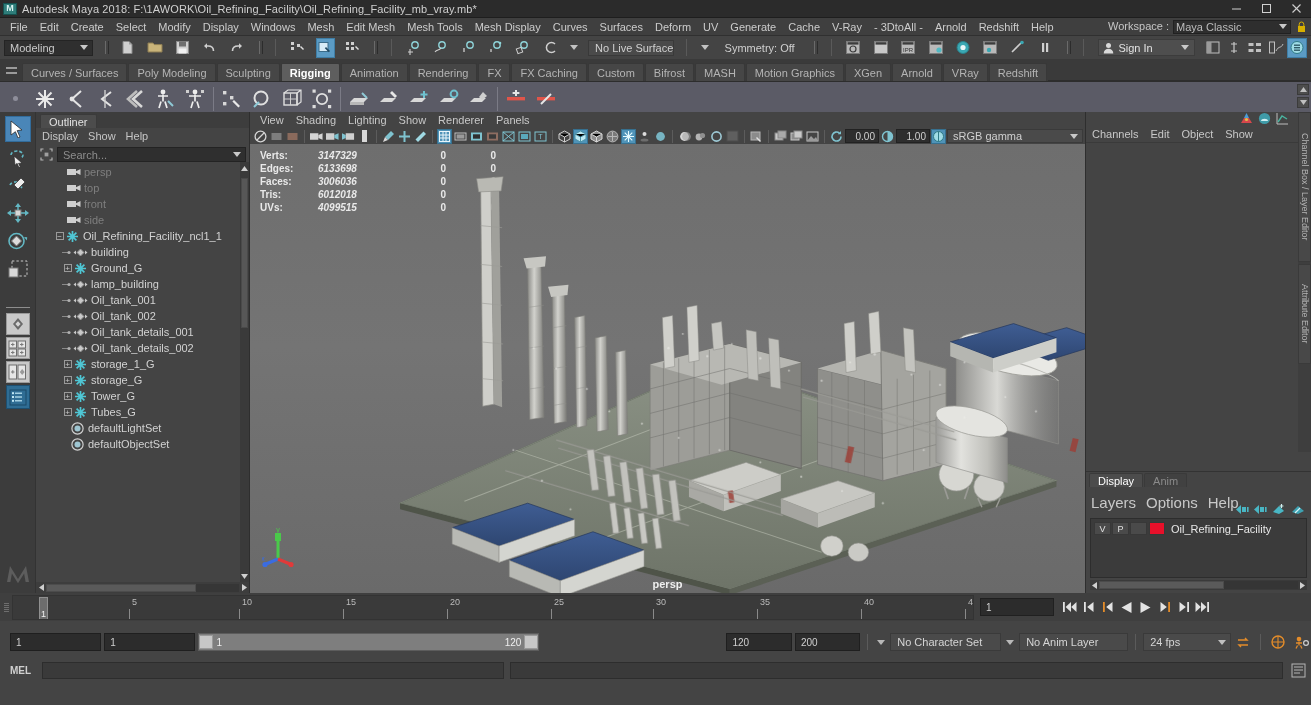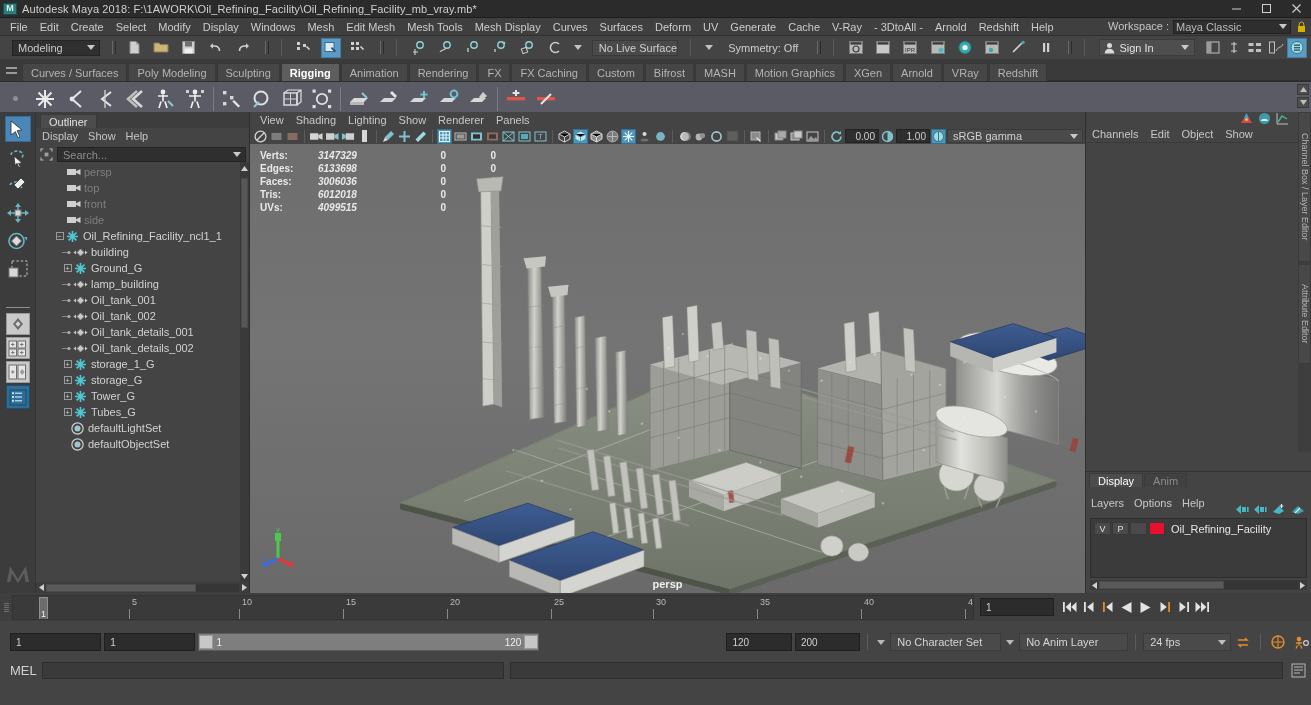--- a/index.html
+++ b/index.html
@@ -44,21 +44,21 @@
     display:flex;align-items:center;padding:0 2px;font-size:11px;color:#bcbcbc;
     position:relative;
   }
   .ws-combo .arrow{ position:absolute;right:3px;top:3px;
     border-left:4px solid transparent;border-right:4px solid transparent;border-top:5px solid #c9c9c9;}
   .lock-ico{width:12px;height:14px;display:flex;align-items:center;justify-content:center;}
 
   
   .statusline{
     height:24px;background:#444444;display:flex;align-items:center;
-    padding-left:12px; border-bottom:1px solid #3a3a3a;gap:8px;
+    padding-left:4px; border-bottom:1px solid #3a3a3a;gap:8px;
   }
   .mode-combo{
     width:92px;height:16px;background:#2f2f2f;border:1px solid #242424;
     display:flex;align-items:center;padding-left:5px;font-size:11px;color:#cacaca;position:relative;
   }
   .mode-combo .arrow{position:absolute;right:4px;top:4px;border-left:4px solid transparent;border-right:4px solid transparent;border-top:5px solid #c9c9c9;}
   .sep{ width:1px;height:17px;background:#5a5a5a;margin:0 4px; }
   .sep2{ width:7px;height:17px;margin:0 1px;position:relative;}
   .sep2:after{content:"";position:absolute;left:3px;top:2px;width:2px;height:13px;
     border-left:1px solid #6a6a6a;border-right:1px solid #2c2c2c;}
@@ -181,21 +181,21 @@
   .vtabs{position:absolute;right:0;top:0;width:13px;height:340px;background:#3e3e3e;
      display:flex;flex-direction:column;align-items:center;}
   .vtab{writing-mode:vertical-rl;font-size:9px;color:#b5b5b5;padding:6px 0;
      background:#484848;border:1px solid #3a3a3a;margin-bottom:2px;width:13px;text-align:center;}
   .layers{height:122px;background:#444;border-top:1px solid #333;display:flex;flex-direction:column;}
   .ly-tabrow{height:15px;display:flex;align-items:flex-end;padding-left:3px;}
   .ly-tab{height:14px;padding:0 8px;font-size:11px;display:flex;align-items:center;
      background:#4c4c4c;border:1px solid #3a3a3a;border-bottom:none;border-radius:2px 2px 0 0;margin-right:1px;color:#ffffff;}
   .ly-tab.off{background:#414141;color:#8a8a8a;}
   .ly-menu{height:15px;display:flex;align-items:center;gap:10px;padding-left:5px;}
-  .ly-menu span{font-size:11px;color:#c8c8c8;margin-top:16px;}
+  .ly-menu span{font-size:15px;color:#c8c8c8;margin-top:16px;}
   .ly-icons{height:16px;display:flex;align-items:center;justify-content:flex-end;gap:5px;padding-right:6px;}
   .ly-list{flex:1;margin:0 4px;background:#3b3b3b;border:1px solid #2d2d2d;padding-top:2px;}
   .ly-row{height:15px;display:flex;align-items:center;padding-left:3px;gap:1px;}
   .ly-cell{width:17px;height:13px;background:#4a4a4a;border:1px solid #383838;
      display:flex;align-items:center;justify-content:center;font-size:9px;color:#e0e0e0;}
   .ly-color{width:16px;height:13px;border:1px solid #383838;margin-left:1px;}
   .ly-name{font-size:11px;color:#e6e6e6;margin-left:5px;}
   .ly-hscroll{height:10px;margin:2px 4px 3px 4px;background:#3a3a3a;display:flex;align-items:center;}
   .ly-hscroll .ar{width:9px;height:9px;display:flex;align-items:center;justify-content:center;}
   .ly-hscroll .tr{flex:1;height:8px;background:#353535;position:relative;}
@@ -225,21 +225,21 @@
   .rs-range .hi{font-size:10px;color:#efefef;margin-left:auto;margin-right:3px;}
   .combo-caret{width:12px;height:18px;display:flex;align-items:center;justify-content:center;}
   .combo-caret i{border-left:4px solid transparent;border-right:4px solid transparent;border-top:5px solid #b8b8b8;}
   .rs-sel{height:18px;background:#4a4a4a;border:1px solid #3a3a3a;display:flex;align-items:center;
      padding-left:6px;font-size:11px;color:#d5d5d5;position:relative;}
   .rs-sel .arrow{position:absolute;right:4px;top:6px;border-left:4px solid transparent;border-right:4px solid transparent;border-top:5px solid #c0c0c0;}
   .vbar{width:1px;height:16px;background:#5b5b5b;margin:0 4px;}
 
   
   .melbar{position:absolute;top:658px;left:0;width:1311px;height:24px;background:#444;display:flex;align-items:center;gap:6px;padding-left:10px;}
-  .mel-lbl{font-size:13px;color:#d0d0d0;width:26px;}
+  .mel-lbl{font-size:10px;color:#d0d0d0;width:26px;font-weight:bold;}
   .mel-in{height:17px;background:#3a3a3a;border:1px solid #2d2d2d;}
   .mel-out{height:17px;background:#3a3a3a;border:1px solid #2d2d2d;flex:1;margin-right:28px;}
   .mel-ico{position:absolute;right:5px;top:4px;width:16px;height:16px;display:flex;align-items:center;justify-content:center;}
   .helpline{position:absolute;top:684px;left:0;width:1311px;height:21px;background:#484848;
      display:flex;align-items:center;padding-left:16px;font-size:10px;color:#cfcfcf;border-top:1px solid #3c3c3c;}
 </style>
 </head>
 <body>
 
 <div class="app">

